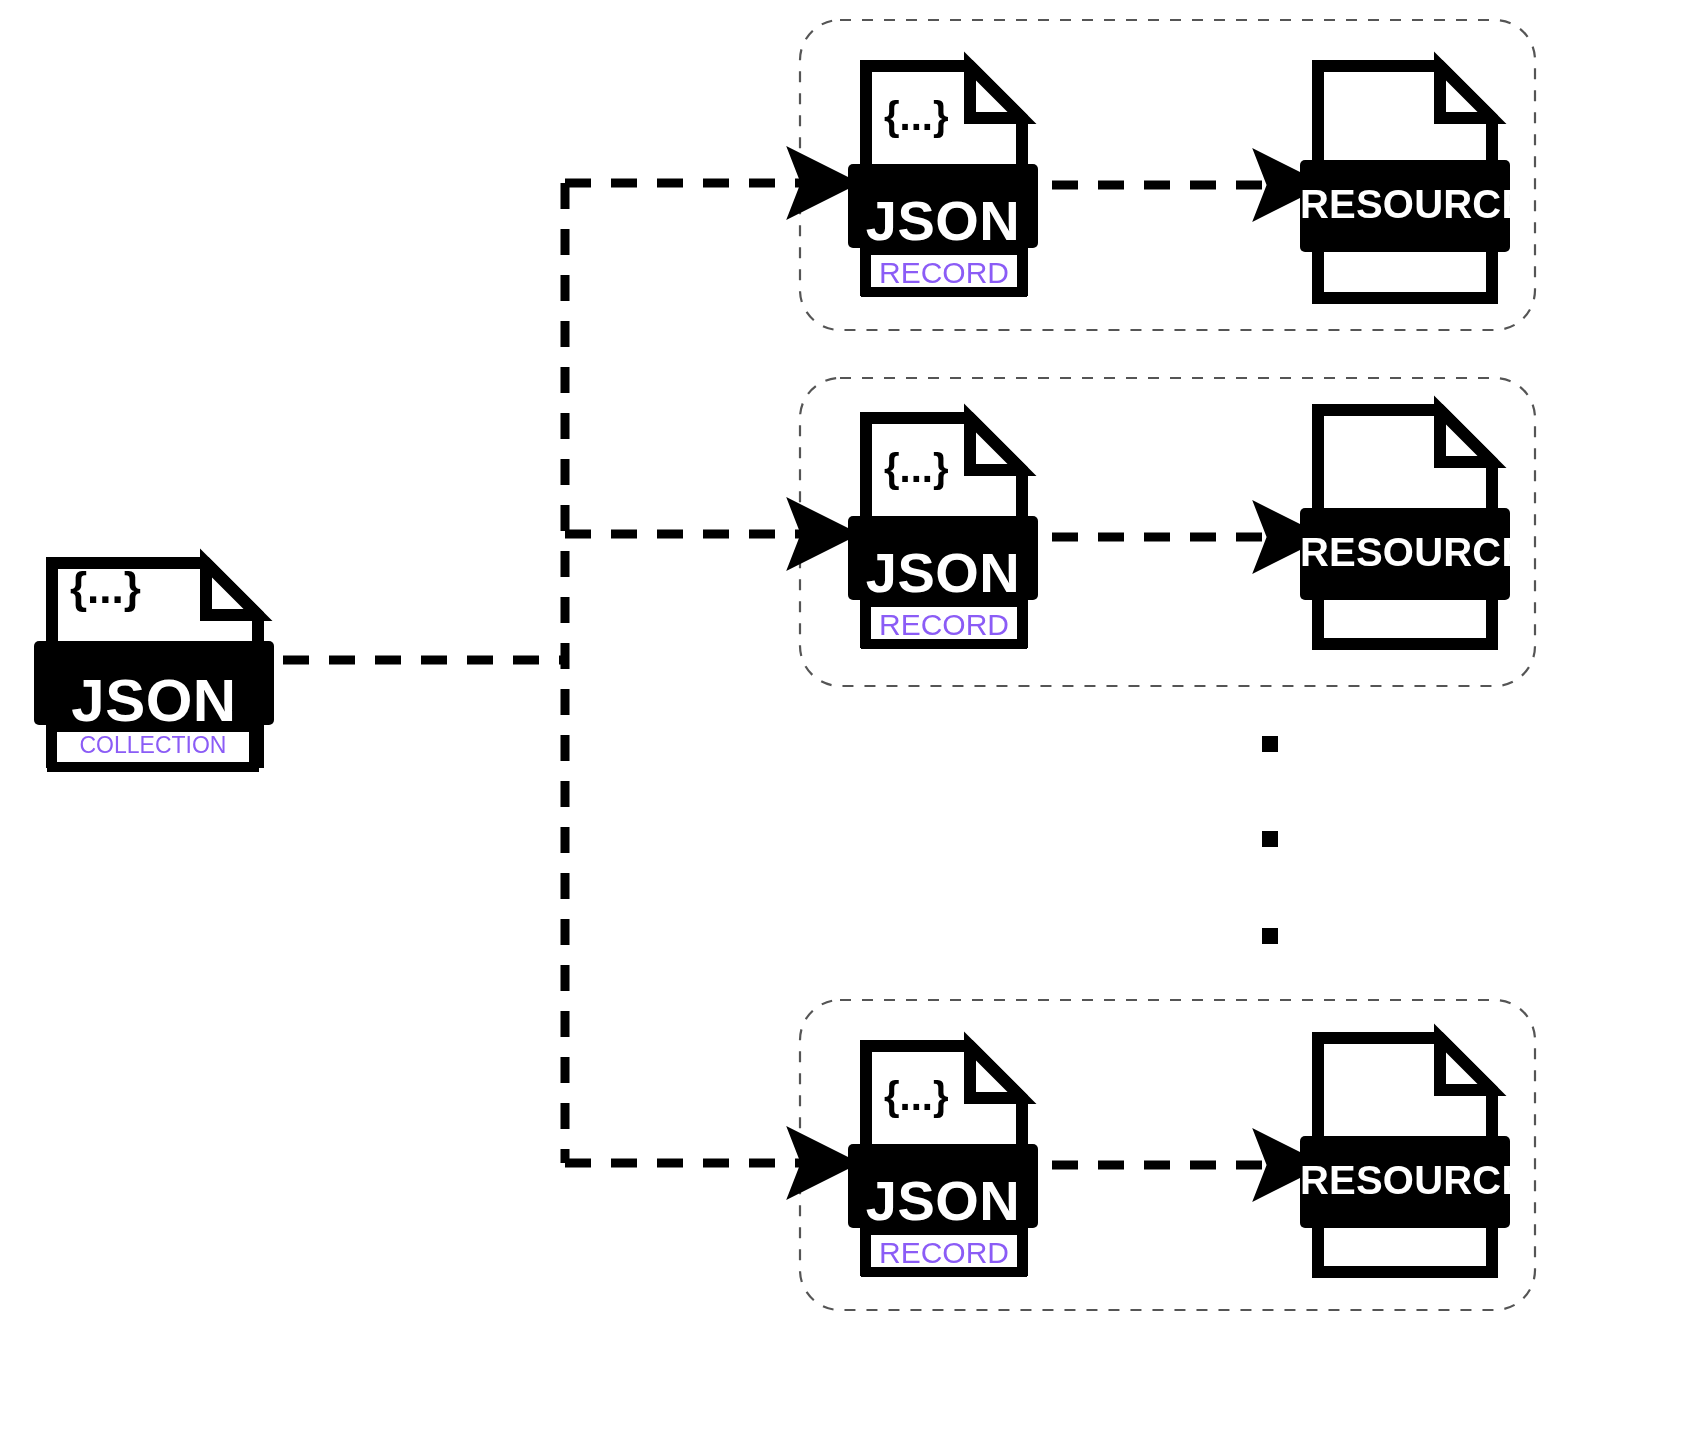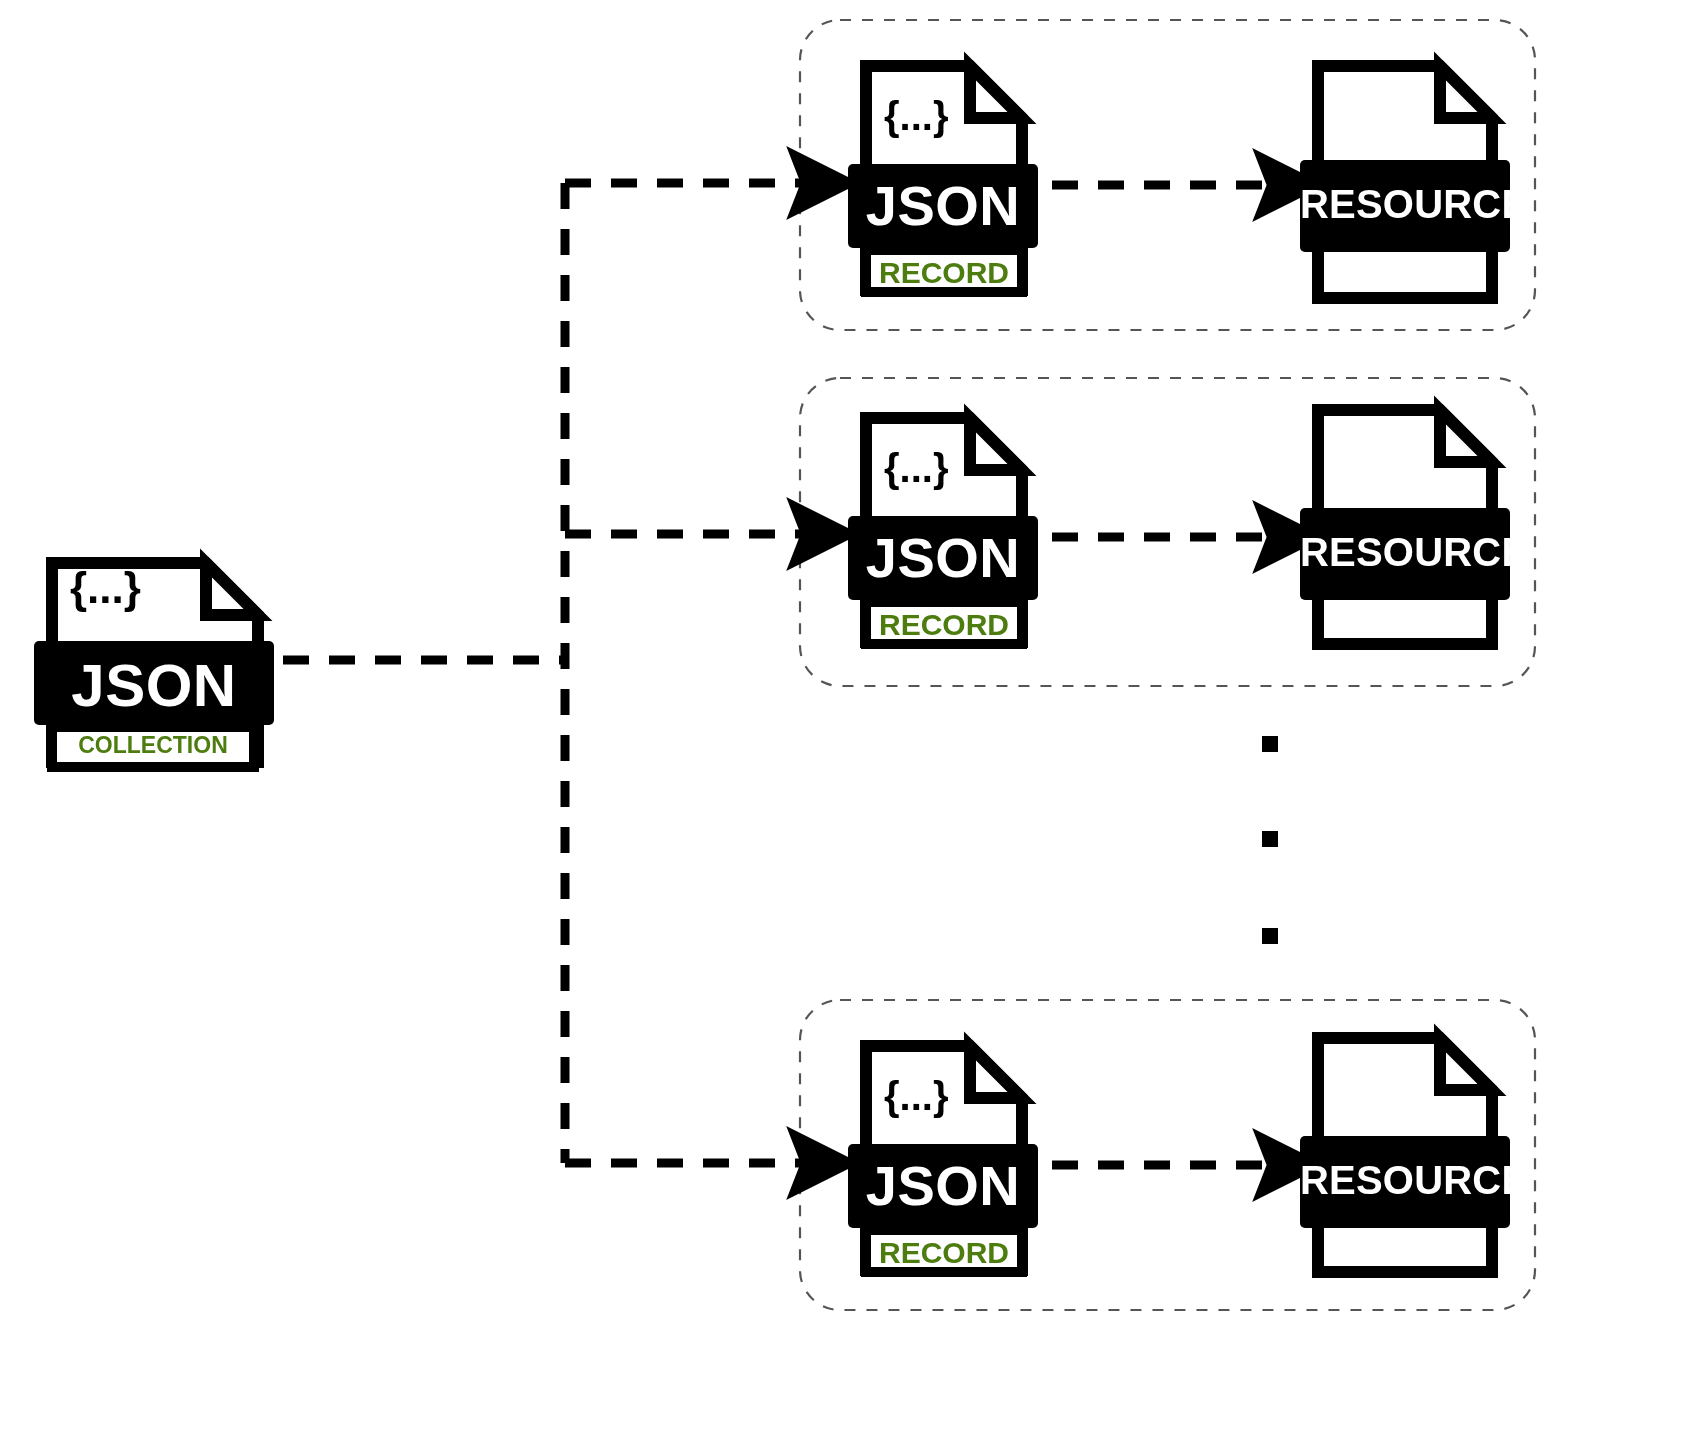--- a/index.html
+++ b/index.html
@@ -24,24 +24,25 @@
   }
   .txt {
     position: absolute;
     white-space: pre;
     line-height: 1;
   }
   .lbl-json {
     color: #ffffff;
     font-weight: 700;
     letter-spacing: 0.5px;
+    margin-top: 15px;
   }
   .lbl-sub {
-    color: #4d7c0f;
-    font-weight: 700;
+    color: #8b5cf6;
+    font-weight: 400;
   }
   .lbl-res {
     color: #ffffff;
     font-weight: 700;
     letter-spacing: 0.2px;
   }
   .lbl-braces {
     color: #000000;
     font-weight: 700;
   }

